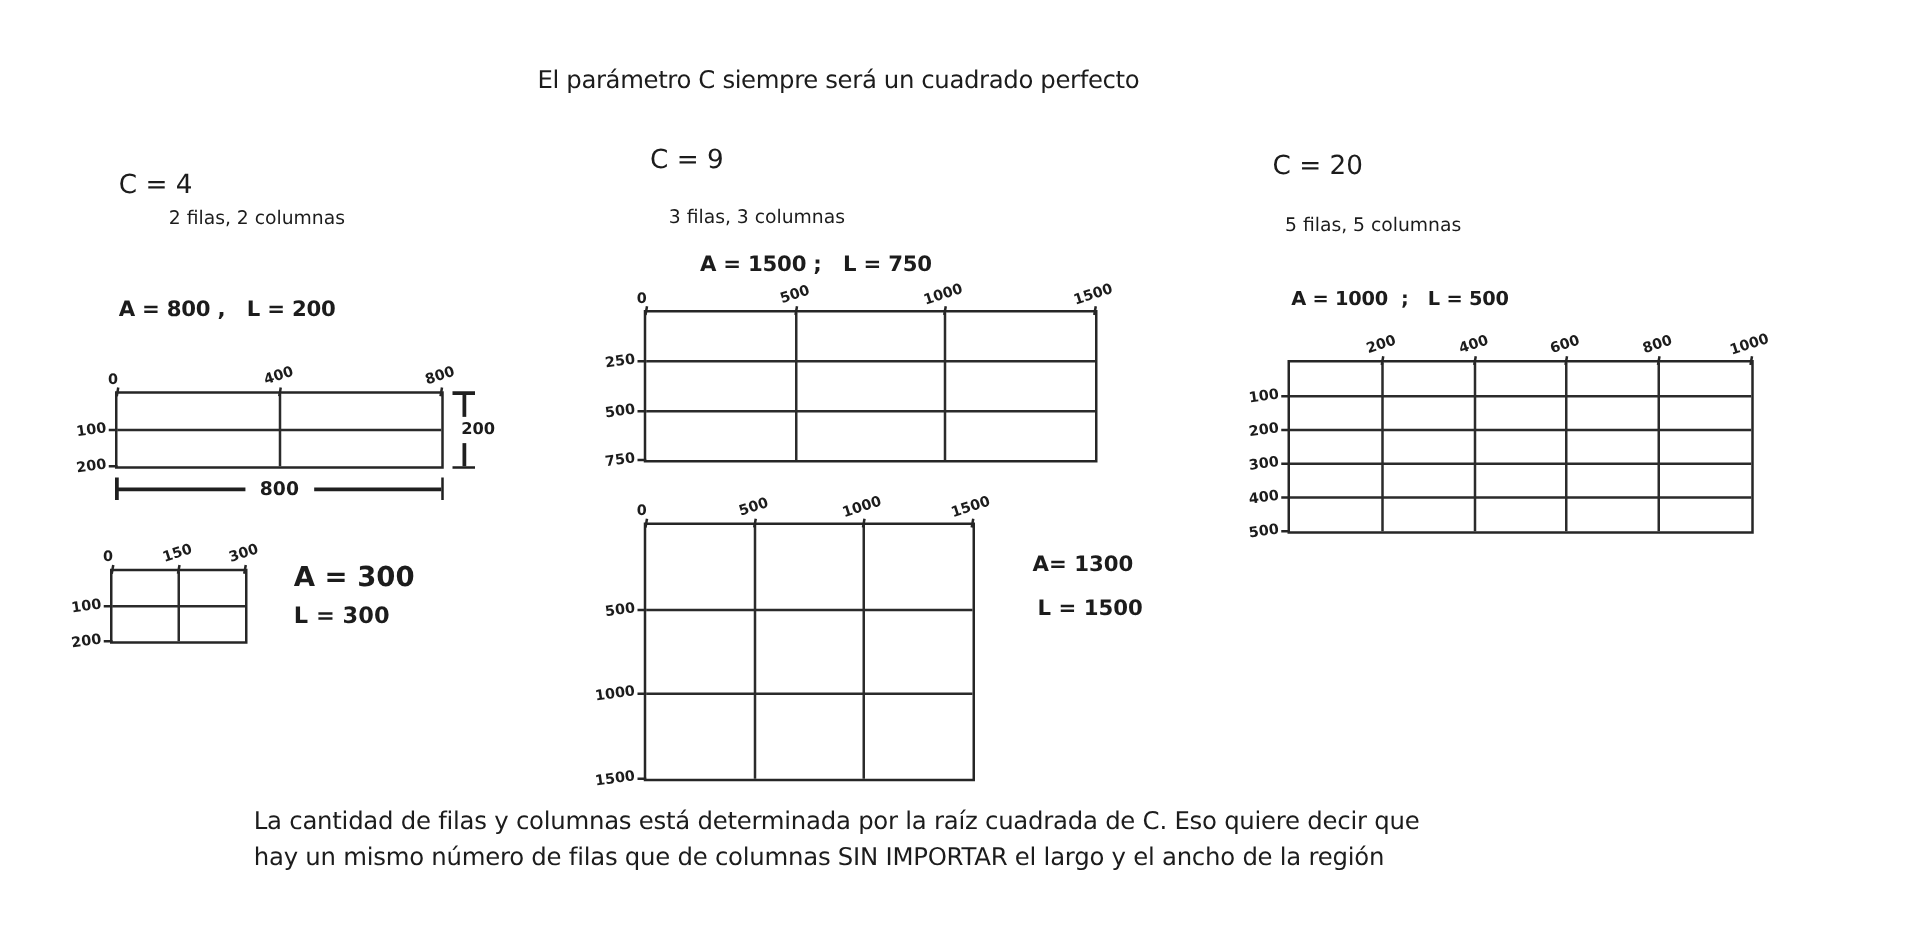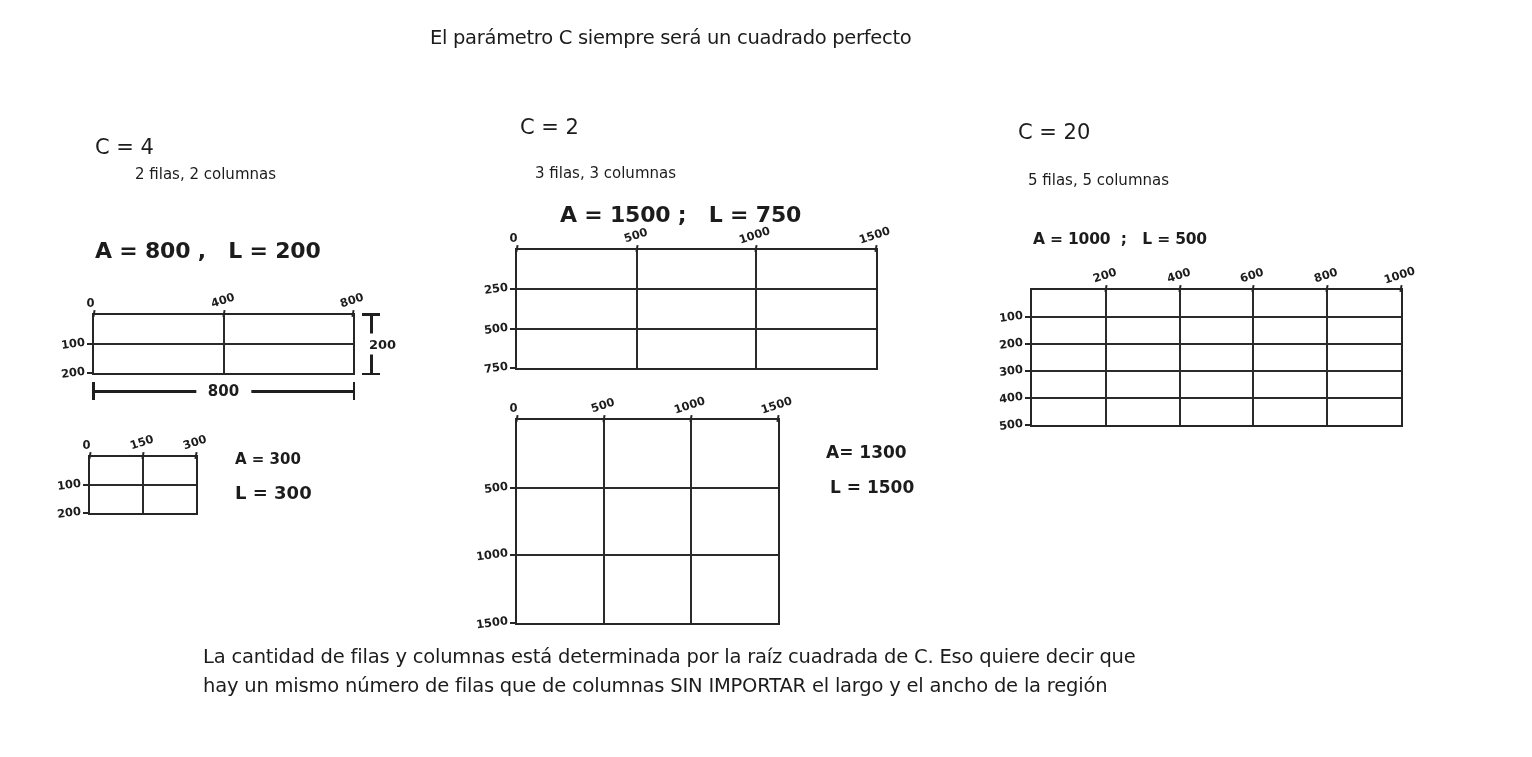--- a/index.html
+++ b/index.html
@@ -8,21 +8,21 @@
     width:1532px;height:757px;
     background:#ffffff;
     font-family:"DejaVu Sans", sans-serif;
     color:#1c1c1c;
     overflow:hidden;
   }
   .abs{position:absolute;}
   .title{font-size:19.5px;letter-spacing:-0.3px;}
   .heading{font-size:21px;}
   .subheading{font-size:15px;}
-  .params{font-size:22px;font-weight:700;white-space:pre;letter-spacing:-0.2px;}
+  .params{font-size:17px;font-weight:700;white-space:pre;letter-spacing:-0.2px;}
   .note{font-size:17px;font-weight:700;white-space:pre;}
   .footer-line{font-size:19.5px;letter-spacing:-0.2px;}
 
   
   .grid{
     position:absolute;
     border:2px solid #262626;
     box-sizing:border-box;
     background:transparent;
   }
@@ -58,21 +58,21 @@
   .dim-v .lbl{
     position:absolute;top:50%;left:6px;transform:translate(0,-50%);
     background:#fff;padding:3px 1px;font-size:13px;font-weight:700;
   }
 </style>
 </head>
 <body>
 
 <div id="canvas">
 
-  <div class="abs title" style="left:430px;top:26px;text-align:center;">El parámetro C siempre será un cuadrado perfecto</div>
+  <div class="abs title" style="left:430px;top:52px;text-align:center;">El parámetro C siempre será un cuadrado perfecto</div>
 
   <div class="abs heading" style="left:95px;top:115px;margin-top:20px;">C = 4</div>
   <div class="abs subheading" style="left:135px;top:165px;">2 filas, 2 columnas</div>
   <div class="abs params" style="left:95px;top:238px;">A = 800 ,   L = 200</div>
 
   <div class="grid" style="left:92px;top:313px;width:263px;height:62px;">
       <div class="vline" style="left: 50%;"></div>
       <div class="hline" style="top: 50%;"></div>
       <div class="xtick straight" style="left: 0%;">0</div>
       <div class="xtickmark" style="left: 0%;"></div>
@@ -107,24 +107,24 @@
       <div class="xtickmark" style="left: 0%;"></div>
       <div class="xtick" style="left: 50%;">150</div>
       <div class="xtickmark" style="left: 50%;"></div>
       <div class="xtick" style="left: 100%;">300</div>
       <div class="xtickmark" style="left: 100%;"></div>
       <div class="ytick" style="top: 50%;">100</div>
       <div class="ytickmark" style="top: 50%;"></div>
       <div class="ytick" style="top: 100%;">200</div>
       <div class="ytickmark" style="top: 100%;"></div>
     </div>
-  <div class="abs note" style="left:235px;top:450px;font-size:15px;">A = 300</div>
+  <div class="abs note" style="left:235px;top:450px;font-size:22px;">A = 300</div>
   <div class="abs note" style="left:235px;top:482px;font-size:18px;">L = 300</div>
 
-  <div class="abs heading" style="left:520px;top:115px;">C = 2</div>
+  <div class="abs heading" style="left:520px;top:115px;">C = 9</div>
   <div class="abs subheading" style="left:535px;top:164px;">3 filas, 3 columnas</div>
   <div class="abs params" style="left:560px;top:202px;">A = 1500 ;   L = 750</div>
 
   <div class="grid" style="left:515px;top:248px;width:363px;height:122px;">
       <div class="vline" style="left: 33.3333%;"></div>
       <div class="vline" style="left: 66.6667%;"></div>
       <div class="hline" style="top: 33.3333%;"></div>
       <div class="hline" style="top: 66.6667%;"></div>
       <div class="xtick straight" style="left: 0%;">0</div>
       <div class="xtickmark" style="left: 0%;"></div>

